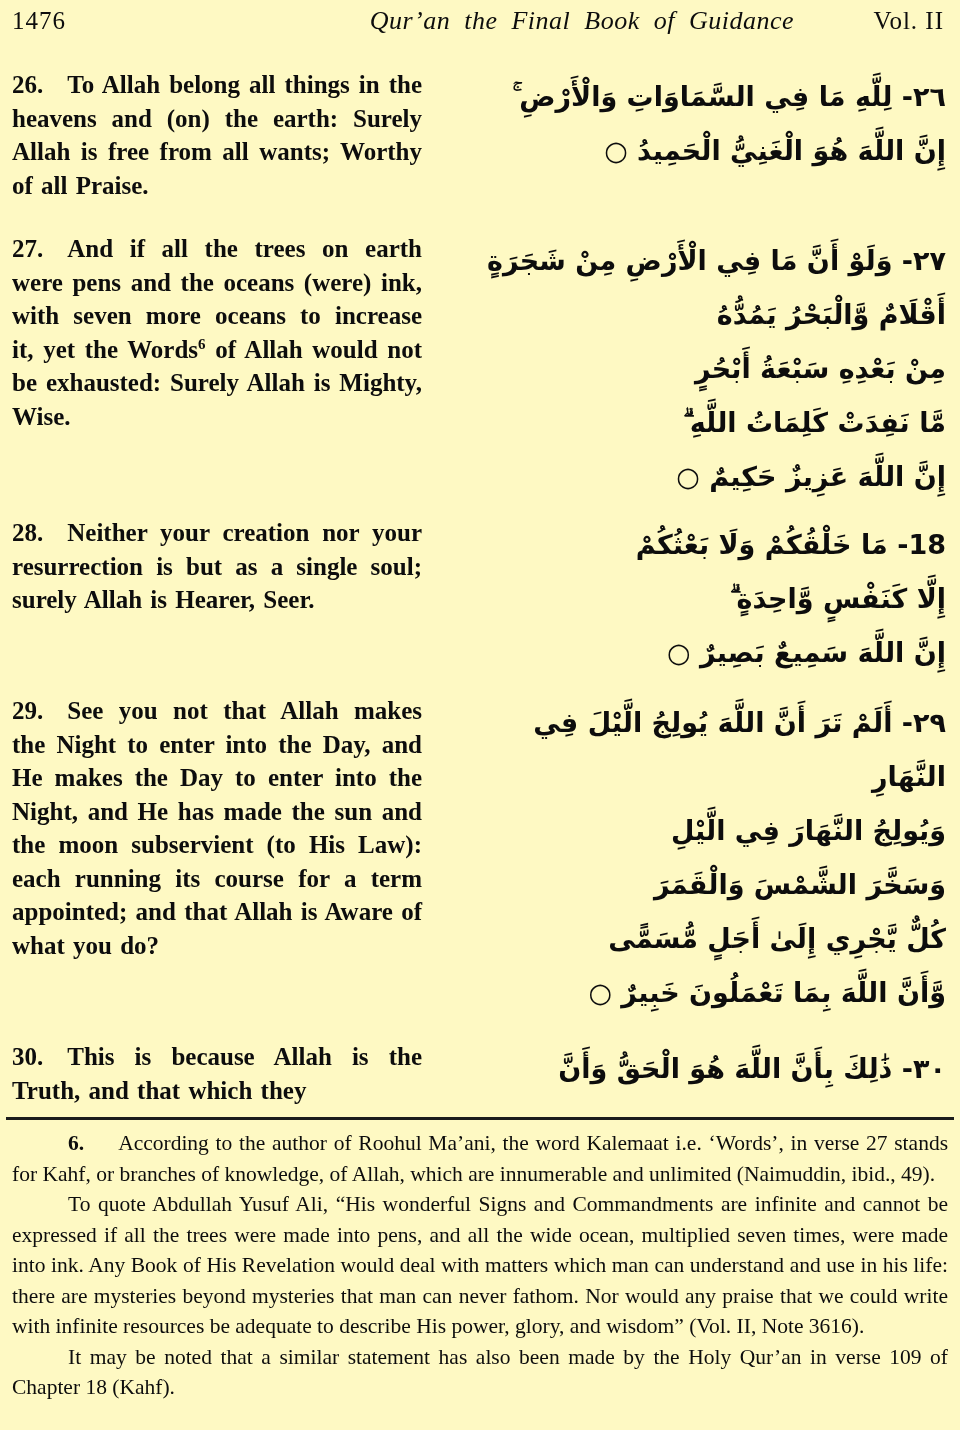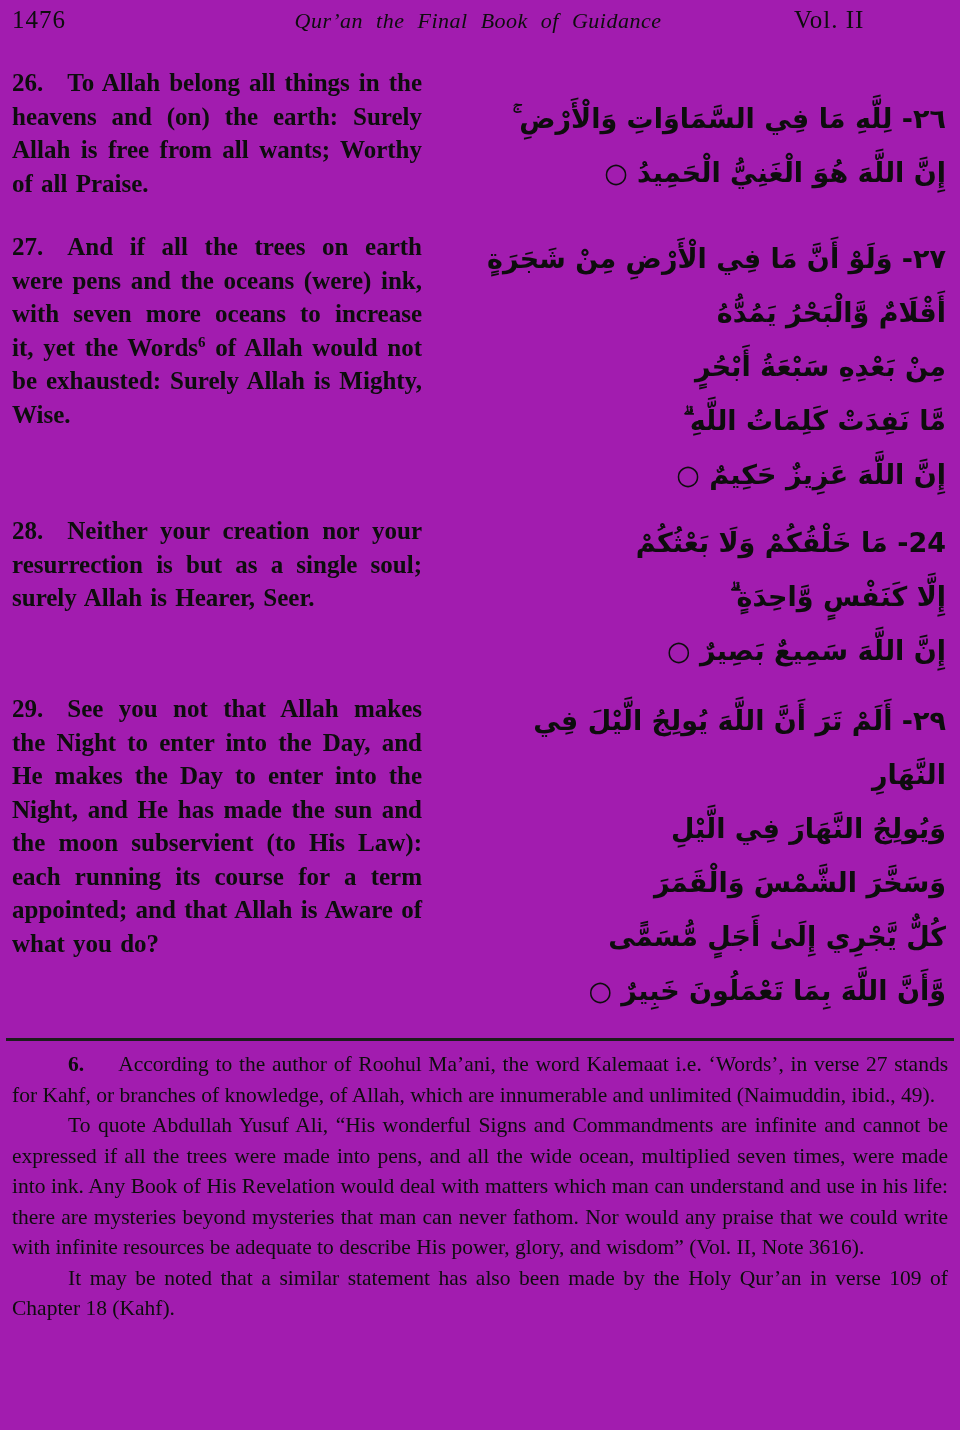--- a/index.html
+++ b/index.html
@@ -1,41 +1,41 @@
 <!DOCTYPE html>
 <html><head>
 <meta charset="utf-8">
 <style>
   html,body { margin:0; padding:0; background:#e8e8e6; }
   .page {
     position:relative;
     width:960px; height:1430px;
     margin:0 auto;
-    background:#a21caf;
+    background:#fef9c3;
     color:#0d0d0d;
     overflow:hidden;
     font-family:"Liberation Serif", serif;
   }
   
   .header {
     display:flex; align-items:baseline;
     padding:6px 16px 0 12px;
   }
   .pageno { width:150px; font-size:25px; letter-spacing:1px; }
   .title  {
-    flex:1; text-align:center;
-    font-style:italic; font-size:22px;
+    flex:1; text-align:right;
+    font-style:italic; font-size:26px;
     word-spacing:7px; letter-spacing:0.5px;
   }
-  .volume { width:150px; font-size:25px; letter-spacing:1px; }
+  .volume { width:150px; text-align:right; font-size:25px; letter-spacing:1px; }
 
   
   .body { padding:32px 14px 0 12px; }
   .row { display:flex; justify-content:space-between; }
-  .row.r1 { margin-bottom:30px;align-items:flex-end; }
+  .row.r1 { margin-bottom:30px; }
   .row.r2 { margin-bottom:12px; }
   .row.r3 { margin-bottom:14px; }
   .row.r4 { margin-bottom:20px; }
   .row.r5 { margin-bottom:0; }
 
   .eng {
     width:410px; margin:0;
     font-weight:bold;
     font-size:25px; line-height:33.5px;
     text-align:justify; text-align-last:left;
@@ -94,34 +94,38 @@
       <p class="eng"><span class="vnum">27.</span><span><span>And if all the trees on earth were pens and the oceans (were) ink, with seven more oceans to increase it, yet the Words</span><sup>6</sup><span> of Allah would not be exhausted: Surely Allah is Mighty, Wise.</span></span></p>
       <div class="arb">٢٧- وَلَوْ أَنَّ مَا فِي الْأَرْضِ مِنْ شَجَرَةٍ
 أَقْلَامٌ وَّالْبَحْرُ يَمُدُّهُ
 مِنْ بَعْدِهِ سَبْعَةُ أَبْحُرٍ
 مَّا نَفِدَتْ كَلِمَاتُ اللَّهِ ۗ
 إِنَّ اللَّهَ عَزِيزٌ حَكِيمٌ ○</div>
     </div>
 
     <div class="row r3">
       <p class="eng"><span class="vnum">28.</span><span><span>Neither your creation nor your resurrection is but as a single soul; surely Allah is Hearer, Seer.</span></span></p>
-      <div class="arb">24- مَا خَلْقُكُمْ وَلَا بَعْثُكُمْ
+      <div class="arb">18- مَا خَلْقُكُمْ وَلَا بَعْثُكُمْ
 إِلَّا كَنَفْسٍ وَّاحِدَةٍ ۗ
 إِنَّ اللَّهَ سَمِيعٌ بَصِيرٌ ○</div>
     </div>
 
     <div class="row r4">
       <p class="eng"><span class="vnum">29.</span><span><span>See you not that Allah makes the Night to enter into the Day, and He makes the Day to enter into the Night, and He has made the sun and the moon subservient (to His Law): each running its course for a term appointed; and that Allah is Aware of what you do?</span></span></p>
       <div class="arb">٢٩- أَلَمْ تَرَ أَنَّ اللَّهَ يُولِجُ الَّيْلَ فِي النَّهَارِ
 وَيُولِجُ النَّهَارَ فِي الَّيْلِ
 وَسَخَّرَ الشَّمْسَ وَالْقَمَرَ
 كُلٌّ يَّجْرِي إِلَىٰ أَجَلٍ مُّسَمًّى
 وَّأَنَّ اللَّهَ بِمَا تَعْمَلُونَ خَبِيرٌ ○</div>
     </div>
 
+    <div class="row r5">
+      <p class="eng"><span class="vnum">30.</span><span><span>This is because Allah is the Truth, and that which they</span></span></p>
+      <div class="arb">٣٠- ذَٰلِكَ بِأَنَّ اللَّهَ هُوَ الْحَقُّ وَأَنَّ</div>
+    </div>
 
   </div>
 
   <hr class="rule">
 
   <div class="footnotes">
     <p><span class="seg-b seg-gap">6.</span><span>According to the author of Roohul Ma’ani, the word </span><span class="seg-i">Kalemaat</span><span> i.e. ‘Words’, in verse 27 stands for </span><span class="seg-i">Kahf,</span><span> or branches of knowledge, of Allah, which are innumerable and unlimited (Naimuddin, </span><span class="seg-i">ibid.,</span><span> 49).</span></p>
     <p><span>To quote Abdullah Yusuf Ali, “His wonderful Signs and Commandments are infinite and cannot be expressed if all the trees were made into pens, and all the wide ocean, multiplied seven times, were made into ink. Any Book of His Revelation would deal with matters which man can understand and use in his life: there are mysteries beyond mysteries that man can never fathom. Nor would any praise that we could write with infinite resources be adequate to describe His power, glory, and wisdom” (Vol. II, Note 3616).</span></p>
     <p><span>It may be noted that a similar statement has also been made by the Holy Qur’an in verse 109 of Chapter 18 (</span><span class="seg-i">Kahf</span><span>).</span></p>
   </div>

